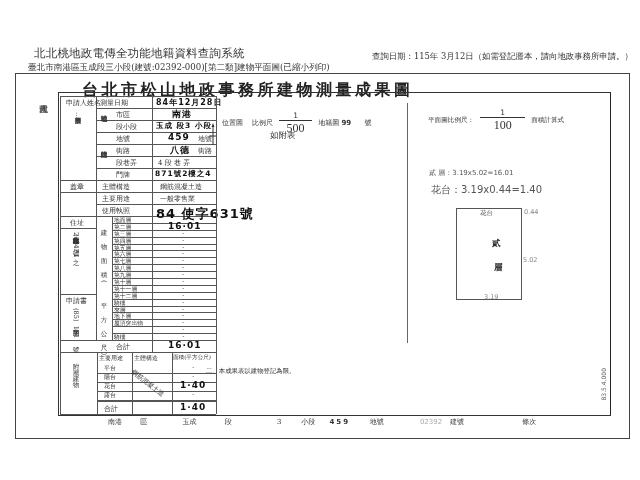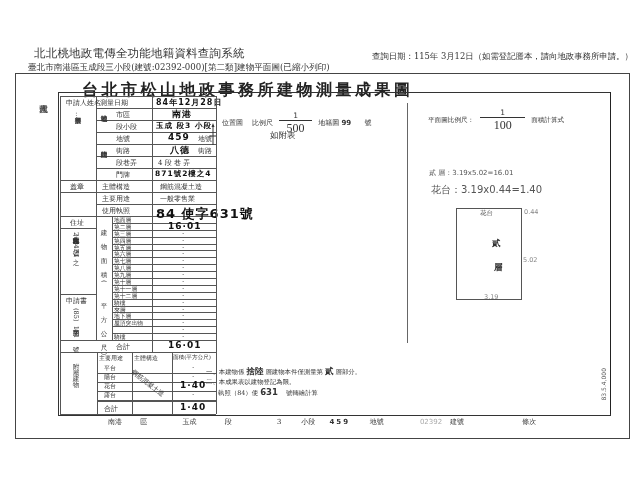--- a/index.html
+++ b/index.html
@@ -243,34 +243,21 @@
 <div class="calc2">花台：3.19x0.44=1.40</div>
 <div class="plan-rect"></div>
 <div class="dim" style="left:480px;top:209px;color:#555;font-family:'DejaVu Serif',serif;">花台</div>
 <div class="dim" style="left:524px;top:208px;">0.44</div>
 <div class="dim" style="left:523px;top:256px;">5.02</div>
 <div class="dim" style="left:484px;top:293px;">3.19</div>
 <div class="floor-lbl" style="left:492px;top:238px;">貳</div>
 <div class="floor-lbl" style="left:494px;top:262px;">層</div>
 
 <div class="notes">
-  <div>
-    <span>一、本建物係</span>
-    <span class="big" style="font-family:'DejaVu Serif',serif;">捨陸</span>
-    <span>層建物本件僅測量第</span>
-    <span class="big" style="font-family:'DejaVu Serif',serif;">貳</span>
-    <span>層部分。</span>
-  </div>
   <div>二、本成果表以建物登記為限。</div>
-  <div style="padding-left:12px;">
-    <span>執照（84）使</span>
-    <span class="big">631</span>
-    &nbsp;&nbsp;
-    <span>號轉繪計算</span>
-  </div>
 </div>
 <div class="right-edge"></div>
 <div class="stamp-side">83.5.4,000</div>
 
 <div class="footer-row">
   <span style="width:30px;">南港</span>
   <span style="width:40px;">區</span>
   <span style="width:40px;">玉成</span>
   <span style="width:50px;">段</span>
   <span style="width:22px;">3</span>

